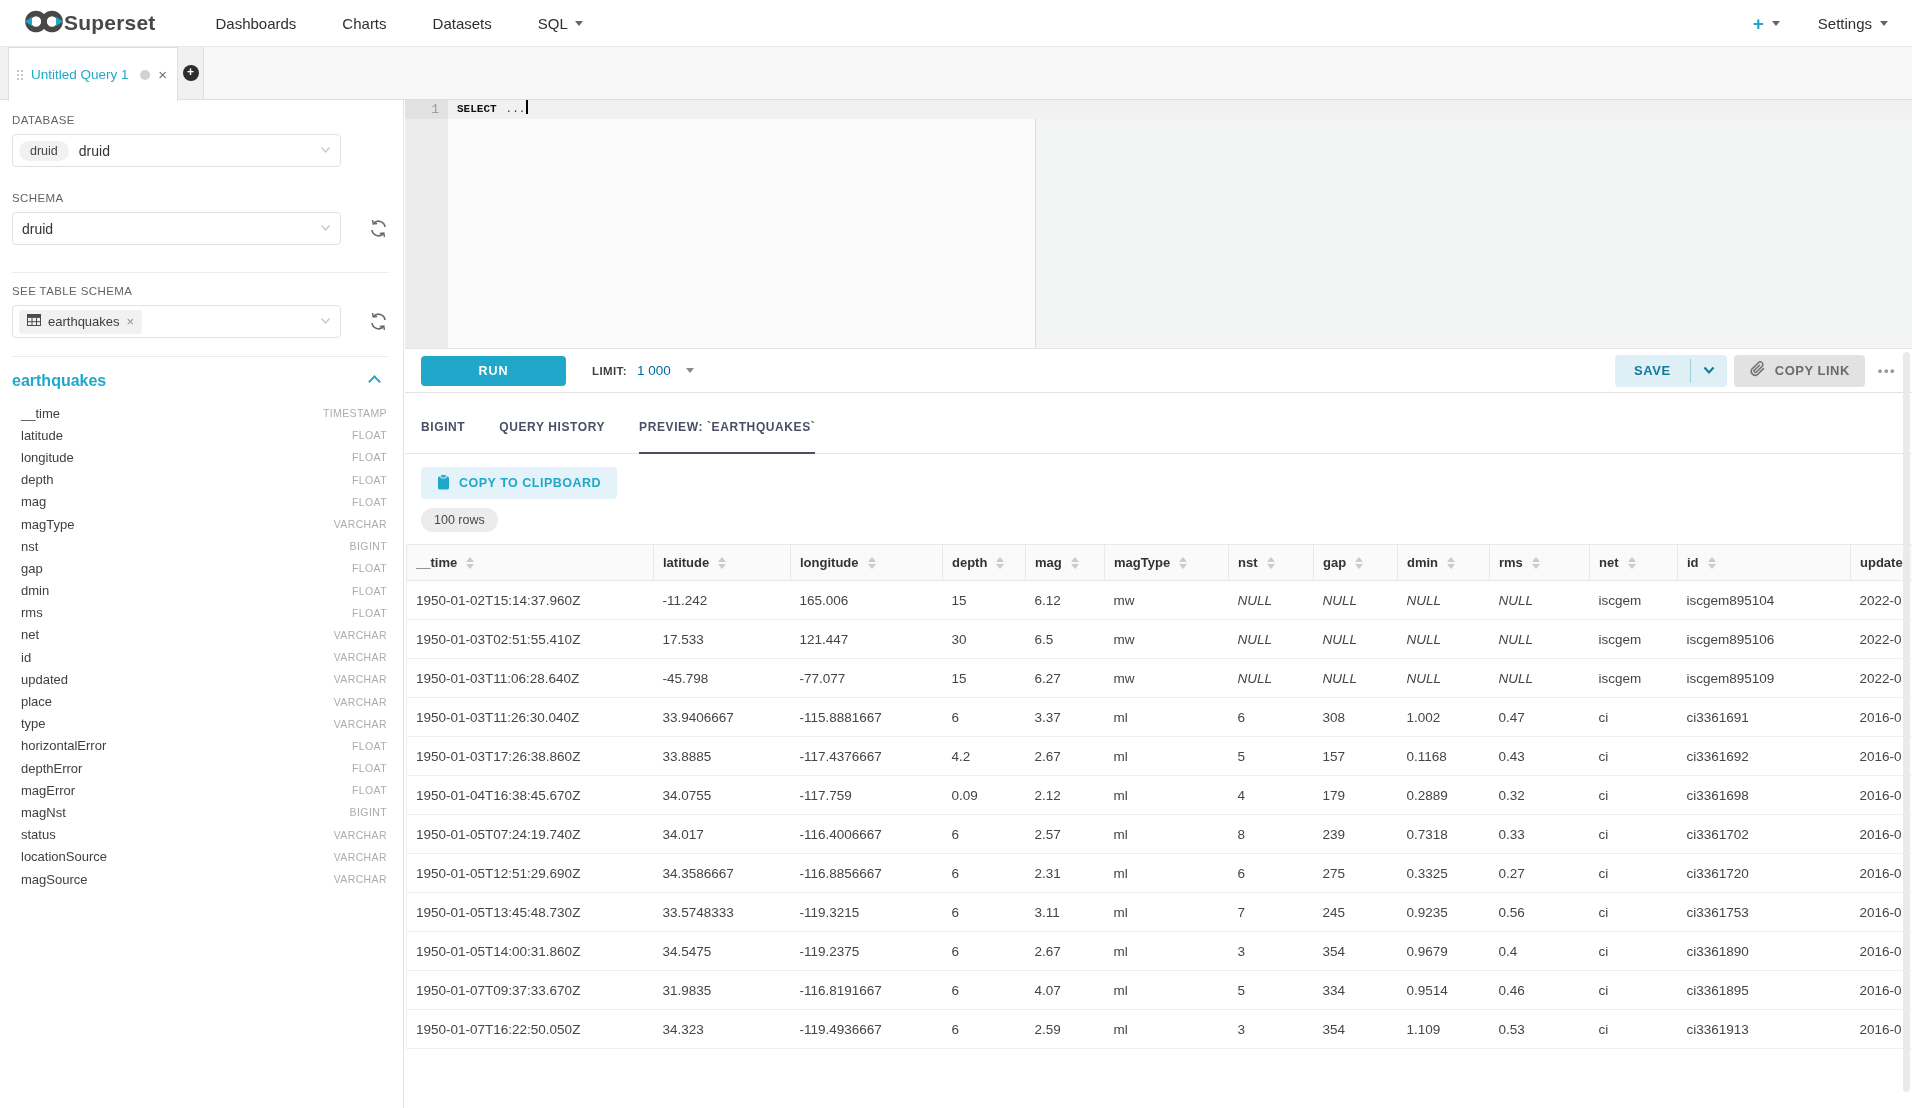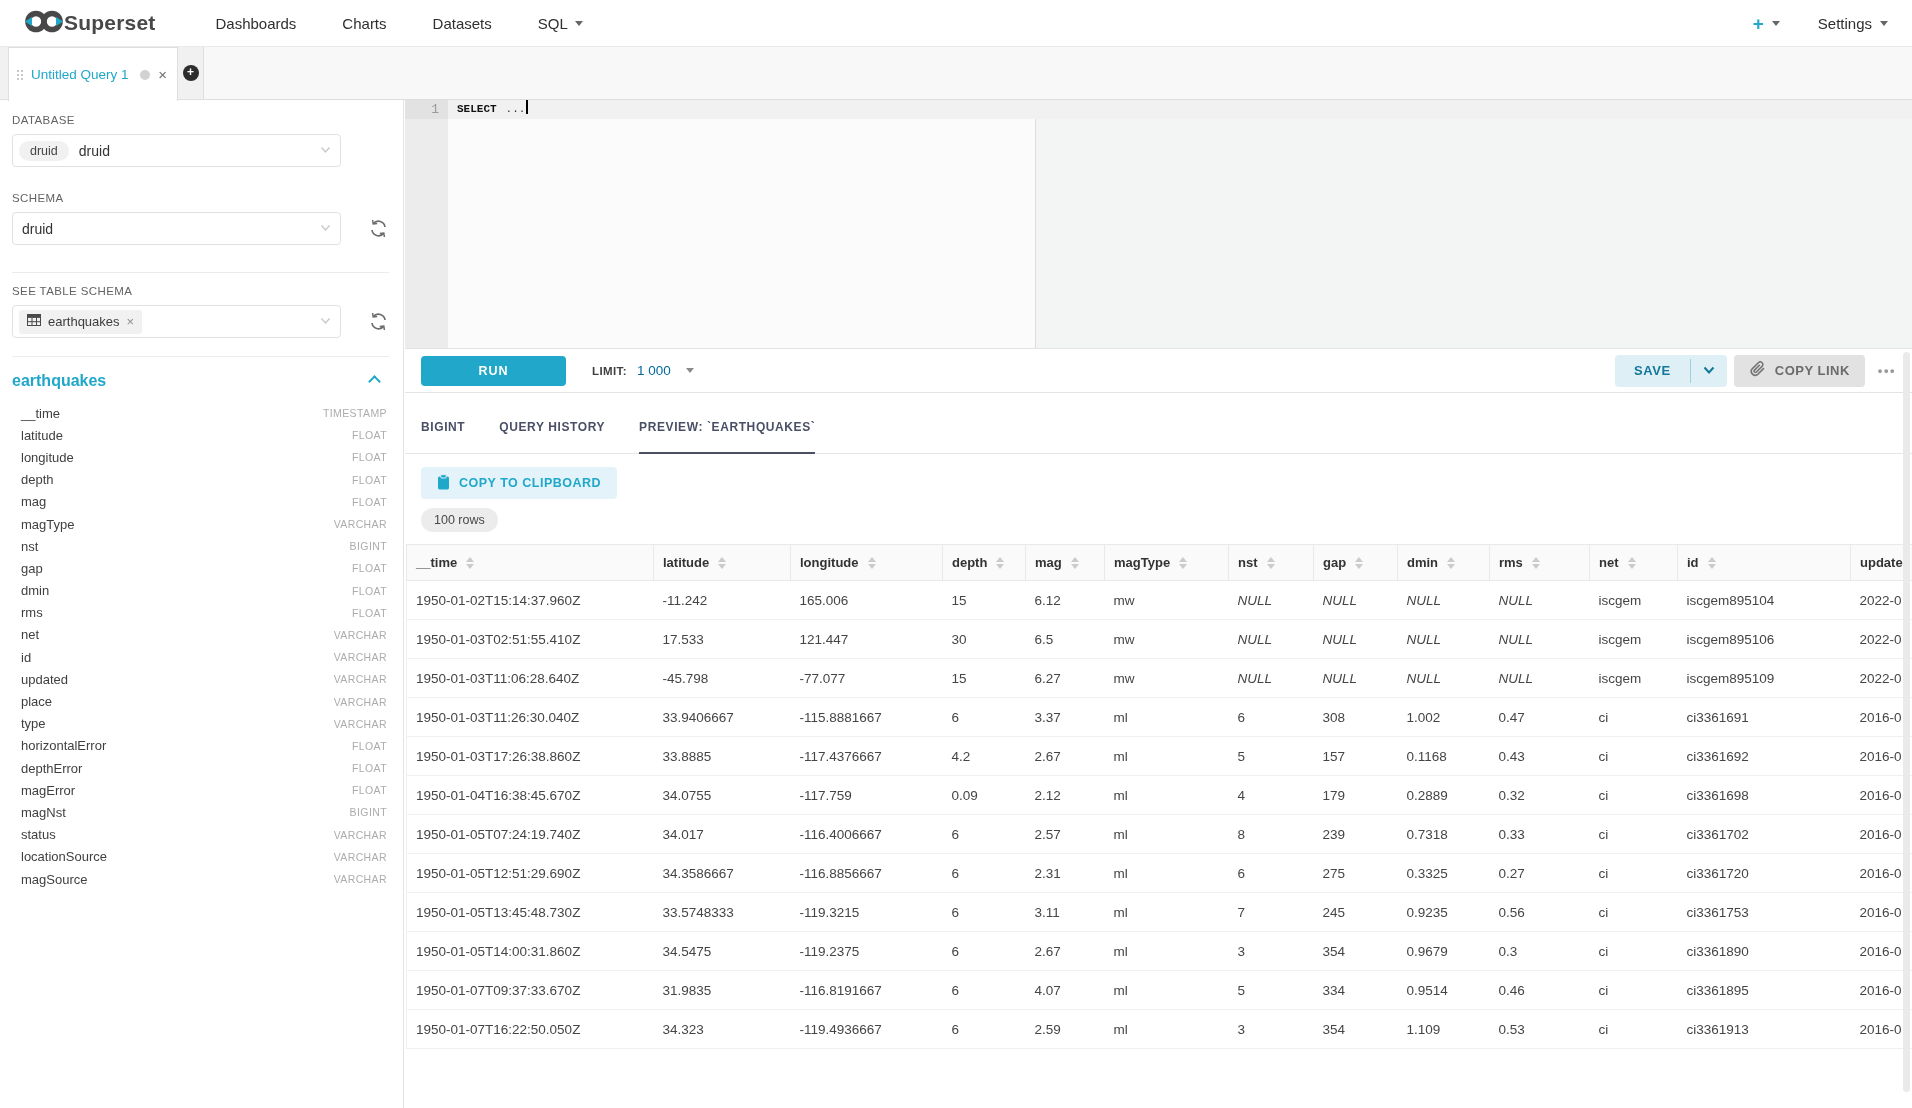--- a/index.html
+++ b/index.html
@@ -753,21 +753,21 @@
           <tr>
             <td>1950-01-05T14:00:31.860Z</td>
             <td>34.5475</td>
             <td>-119.2375</td>
             <td>6</td>
             <td>2.67</td>
             <td>ml</td>
             <td>3</td>
             <td>354</td>
             <td>0.9679</td>
-            <td>0.3</td>
+            <td>0.4</td>
             <td>ci</td>
             <td>ci3361890</td>
             <td>2016-0</td>
           </tr>
 
           <tr>
             <td>1950-01-07T09:37:33.670Z</td>
             <td>31.9835</td>
             <td>-116.8191667</td>
             <td>6</td>

